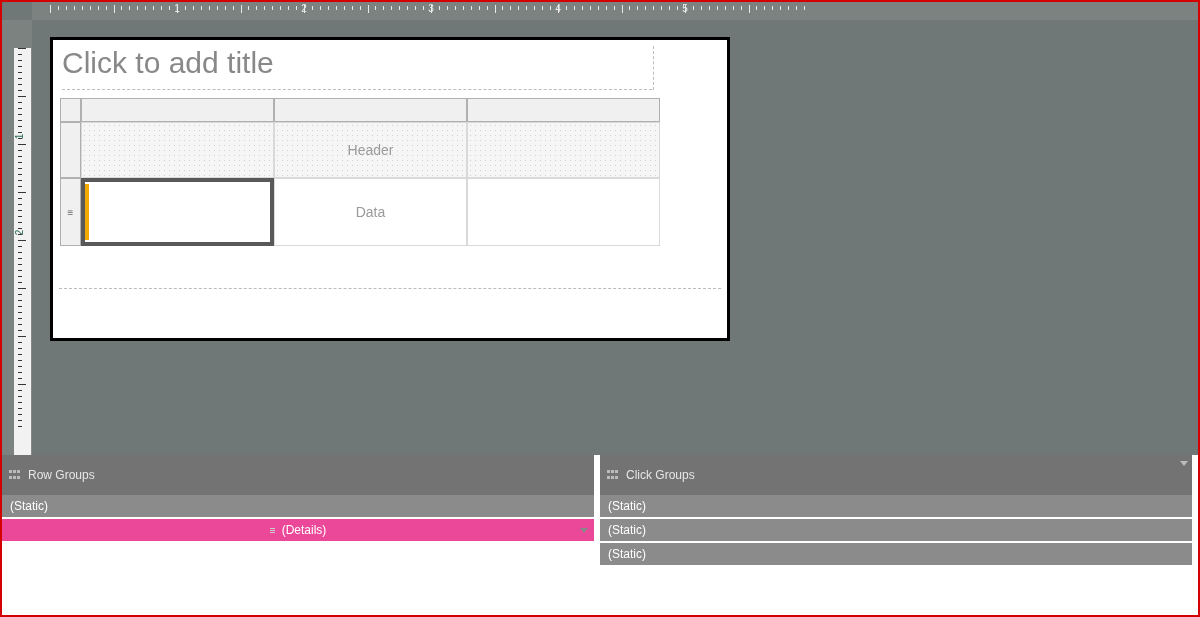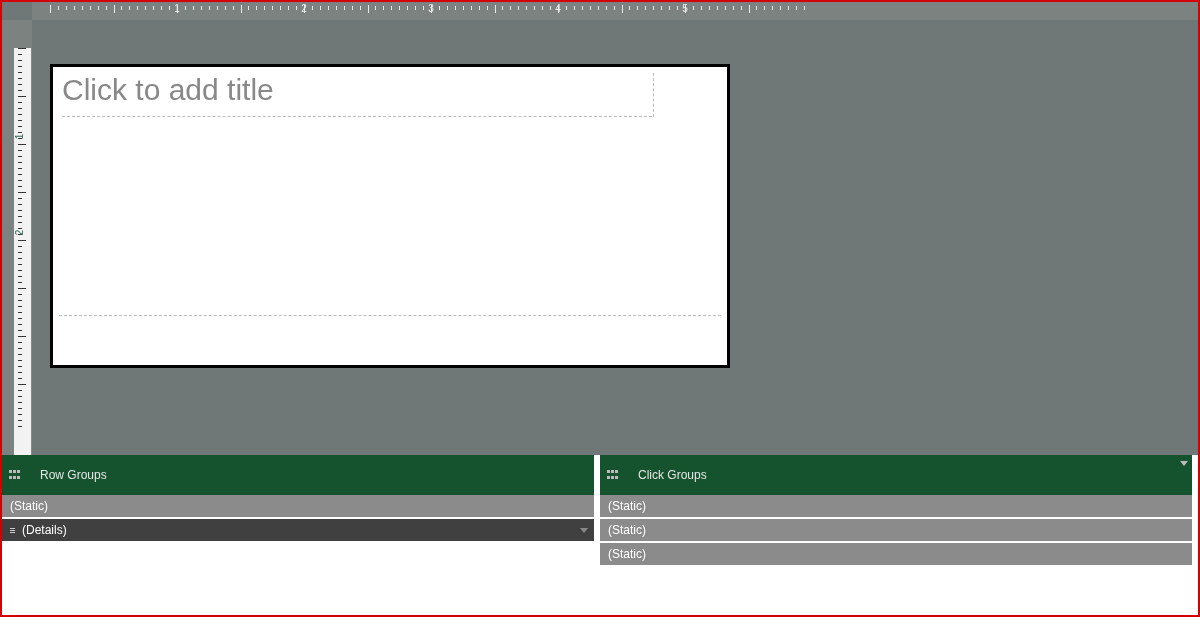--- a/index.html
+++ b/index.html
@@ -18,21 +18,21 @@
   .tick-label { position:absolute; top:1px; font-size:10px; color:#eee; transform:translateX(-50%); }
 
   
   .v-ruler { position:absolute; left:0; top:18px; width:30px; bottom:0; background:#7b827f; }
   .v-ruler-inner { position:absolute; left:12px; top:28px; width:18px; bottom:0; background:#f2f2f2; border-right:1px solid #888; }
   .vtick { position:absolute; left:4px; height:1px; width:4px; background:#333; }
   .vtick.maj { width:8px; }
   .vtick-label { position:absolute; left:0; font-size:10px; color:#2e6e52; transform:translateY(-50%) rotate(-90deg); transform-origin:left top; width:12px; text-align:center; }
 
   
-  .report-page { position:absolute; left:48px; top:62px; width:680px; height:304px; background:#fff; border:3px solid #000; }
+  .report-page { position:absolute; left:48px; top:35px; width:680px; height:304px; background:#fff; border:3px solid #000; }
   .title-placeholder { position:absolute; left:9px; top:6px; width:590px; height:44px; font-size:30px; color:#888; font-weight:300; border-bottom:1px dashed #bbb; }
   .title-sep-v { position:absolute; left:600px; top:6px; width:0; height:44px; border-right:1px dashed #bbb; }
 
   
   .tablix-shell { position:absolute; left:7px; top:58px; width:614px; }
   .corner-cell { border:1px solid #b0b0b0; background:#f0f0f0; height:24px; width:21px; display:inline-block; vertical-align:top; }
   .col-head-row { display:flex; }
   .col-head-cell { border:1px solid #b0b0b0; background:#f0f0f0; height:24px; }
   .row-handle { border:1px solid #b0b0b0; background:#f0f0f0; width:21px; display:flex; align-items:center; justify-content:center; color:#666; font-size:10px; }
   .body-row { display:flex; }
@@ -40,26 +40,26 @@
   .header-row-bg { background-image:radial-gradient(#d0d0d0 0.5px, transparent 0.5px); background-size:5px 5px; background-color:#f6f6f6; }
   .selected-cell { border:4px solid #595959; position:relative; }
   .selected-cell::before { content:""; position:absolute; left:0; top:2px; bottom:2px; width:4px; background:#f2a900; }
 
   .footer-dash { position:absolute; left:6px; right:6px; top:248px; height:0; border-top:1px dashed #bbb; }
   .exec-time-box { position:absolute; right:6px; bottom:6px; width:226px; height:28px; border:1px solid #8f8f8f; display:flex; align-items:center; justify-content:center; font-size:13px; color:#111; background:#fff; }
 
   
   .group-panel { position:absolute; left:0; top:453px; width:1196px; height:160px; background:#fff; display:flex; }
   .gp-col { flex:1; border-right:6px solid #fff; display:flex; flex-direction:column; }
-  .gp-header { height:40px; background:#14532d; color:#e6e6e6; font-size:12px; display:flex; align-items:center; padding:0 6px; gap:18px; position:relative; }
+  .gp-header { height:40px; background:#737373; color:#e6e6e6; font-size:12px; display:flex; align-items:center; padding:0 6px; gap:6px; position:relative; }
   .gp-header .menu-caret { position:absolute; right:4px; top:6px; width:0; height:0; border-left:4px solid transparent; border-right:4px solid transparent; border-top:5px solid #bbb; }
   .grid-icon { width:14px; height:11px; display:inline-flex; flex-wrap:wrap; }
   .grid-icon span { width:3px; height:3px; background:#bbb; margin:0.5px; }
   .gp-item { height:24px; background:#8b8b8b; color:#fff; font-size:12px; display:flex; align-items:center; padding:0 8px; border-bottom:2px solid #fff; position:relative; }
-  .gp-item.dark { background:#404040; }
+  .gp-item.dark { background:#ec4899;justify-content:center; }
   .gp-item .drag-dots { width:8px; display:inline-flex; flex-direction:column; gap:1px; margin-right:4px; }
   .gp-item .drag-dots i { width:5px; height:1px; background:#ccc; display:block; }
   .gp-item .caret { position:absolute; right:6px; top:9px; width:0; height:0; border-left:4px solid transparent; border-right:4px solid transparent; border-top:5px solid #888; }
   .gp-blank { flex:1; background:#fff; }
 </style>
 </head>
 <body>
 
 <div class="outer-frame">
 
@@ -239,20 +239,43 @@
           <div class="vtick" style="top: 366px;"></div>
           <div class="vtick" style="top: 372px;"></div>
           <div class="vtick" style="top: 378px;"></div>
         </div>
     </div>
 
     <div class="report-page">
       <div class="title-placeholder">Click to add title</div>
       <div class="title-sep-v"></div>
 
+      <div class="tablix-shell">
+
+        <div class="col-head-row">
+          <div class="corner-cell"></div>
+          <div class="col-head-cell" style="width:193px"></div>
+          <div class="col-head-cell" style="width:193px"></div>
+          <div class="col-head-cell" style="width:193px"></div>
+        </div>
+
+        <div class="body-row" style="height:56px">
+          <div class="row-handle" style="height:56px"></div>
+          <div class="body-cell header-row-bg" style="width:193px;height:56px"></div>
+          <div class="body-cell header-row-bg" style="width:193px;height:56px">Header</div>
+          <div class="body-cell header-row-bg" style="width:193px;height:56px"></div>
+        </div>
+
+        <div class="body-row" style="height:68px">
+          <div class="row-handle" style="height:68px">≡</div>
+          <div class="body-cell selected-cell" style="width:193px;height:68px;background:#fff"></div>
+          <div class="body-cell" style="width:193px;height:68px">Data</div>
+          <div class="body-cell" style="width:193px;height:68px"></div>
+        </div>
+      </div>
 
       <div class="footer-dash"></div>
     </div>
   </div>
 
   <div class="group-panel">
 
     <div class="gp-col">
       <div class="gp-header">
         <span class="grid-icon">

